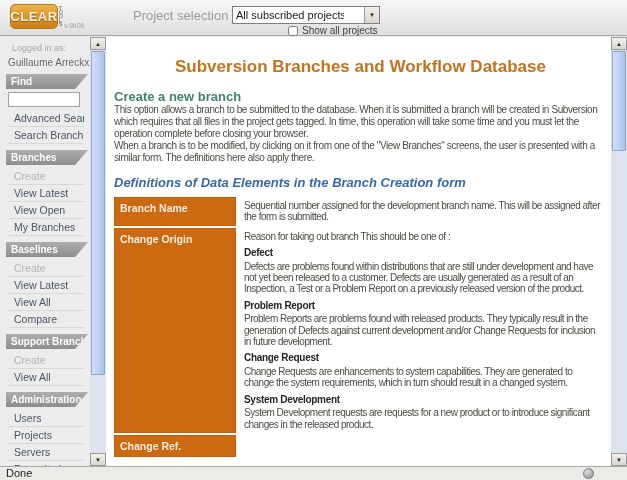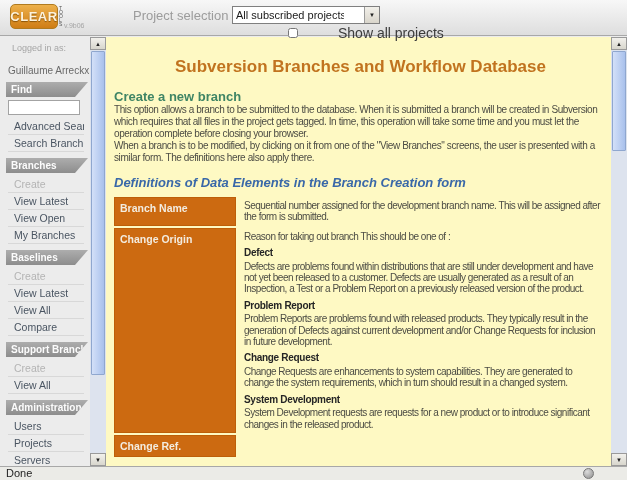--- a/index.html
+++ b/index.html
@@ -19,36 +19,36 @@
   .logo-version { position:absolute; left:64px; top:22px; font-size:7px; color:#a5a5a5; }
   .proj-label { position:absolute; left:133px; top:8px; font-size:13px; color:#9c9c9c; }
   .dropdown { position:absolute; left:232px; top:6px; width:148px; height:18px;
     background:#fff; border:1px solid #7f7f7f; display:flex;gap:20px; }
   .dropdown .dd-value { flex:1; font-size:11px; color:#1a1a1a; padding:2px 3px 0 3px; white-space:nowrap; overflow:hidden; }
   .dropdown .dd-btn { width:15px; background:linear-gradient(to bottom,#f2f0ea,#d9d5cb);
     border-left:1px solid #9a9a9a; display:flex; align-items:center; justify-content:center;
     font-size:6px; color:#222; }
   .showall { position:absolute; left:288px; top:25px; display:flex; align-items:center; }
   .showall input { width:10px; height:10px; margin-right:4px; }
-  .showall label { font-size:14px; color:#3c3c3c;margin-left:36px; }
+  .showall label { font-size:10px; color:#3c3c3c; }
 
   
   .statusbar { position:absolute; left:0; bottom:0; width:627px; height:14px;
     background:#ebebe7; border-top:1px solid #a8a8a8; z-index:6;padding-left:45px; }
   .statusbar .status-text { position:absolute; left:6px; top:0px; font-size:11px; color:#222; }
   .globe { position:absolute; right:33px; top:1px; width:11px; height:11px; border-radius:50%;
     border:1px solid #787878; background:radial-gradient(circle at 35% 30%, #dcdcdc, #8e8e8e); }
 
   
   .page-body { position:absolute; left:0; top:37px; width:627px; height:429px; }
 
   
   .sidebar { position:absolute; left:0; top:0; width:90px; height:429px; background:#ececec; overflow:hidden; }
   .logged-label { margin:6px 0 0 12px; font-size:9px; color:#a6a6a6; }
-  .logged-user { margin:12px 0 0 8px; font-size:10px; color:#6a6a6a; }
+  .logged-user { margin:4px 0 0 8px; font-size:10px; color:#6a6a6a; }
   .side-banner { margin:6px 0 3px 6px; width:82px; height:15px;
     background:linear-gradient(to bottom,#adadad,#8d8d8d);
     clip-path:polygon(0 0,100% 0,calc(100% - 13px) 100%,0 100%);
     color:#fcfcfc; font-size:10px; font-weight:bold; line-height:15px; padding-left:5px;
     white-space:nowrap; overflow:hidden; }
   .find-input { display:block; margin:3px 0 3px 8px; width:72px; height:15px;
     border:1px solid #a3a3a3; background:#fff; font-size:10px; padding:0 2px; }
   .side-item { margin:0 6px 0 8px; padding-left:6px; line-height:16px; height:17px;
     font-size:10.5px; color:#4a5562; border-bottom:1px solid #d8d8d8; cursor:pointer;
     white-space:nowrap; overflow:hidden; }
@@ -64,21 +64,21 @@
   .sb-btn.up { top:0; }
   .sb-btn.down { bottom:0; }
   .sb-thumb { position:absolute; left:1px; width:14px;
     background:linear-gradient(to right,#d3e0f8,#a9c1ec); border:1px solid #8fa7cf;
     border-radius:1px; cursor:pointer; }
   .left .sb-thumb { top:14px; height:324px; }
   .right .sb-thumb { top:14px; height:100px; }
 
   
   .main { position:absolute; left:106px; top:0; width:505px; height:429px;
-    background:#fef9c3; overflow:hidden; padding:6px 4px 0 8px; }
+    background:#ffffff; overflow:hidden; padding:6px 4px 0 8px; }
   .main-title { text-align:center; margin-top:14px; font-size:17px; font-weight:bold; color:#c1731f; }
   .h-create { margin-top:12px; font-size:13px; font-weight:bold; color:#3f8565; }
   .main p.body-text { margin-top:0; font-size:10px; line-height:12px; letter-spacing:-0.4px; color:#4c4c44; }
   .h-defs { margin-top:11px; font-size:13px; font-weight:bold; font-style:italic; color:#3968a8; }
 
   .def-table { margin-top:7px; }
   .def-row { display:flex; margin-bottom:2px; }
   .def-label { width:122px; flex:0 0 122px; background:#cc6a11; border:1px solid #bd5f08;
     color:#f3ece0; font-size:10.5px; font-weight:bold; padding:4px 5px; margin-right:6px; }
   .def-desc { flex:1; font-size:10px; line-height:11.4px; letter-spacing:-0.5px;

